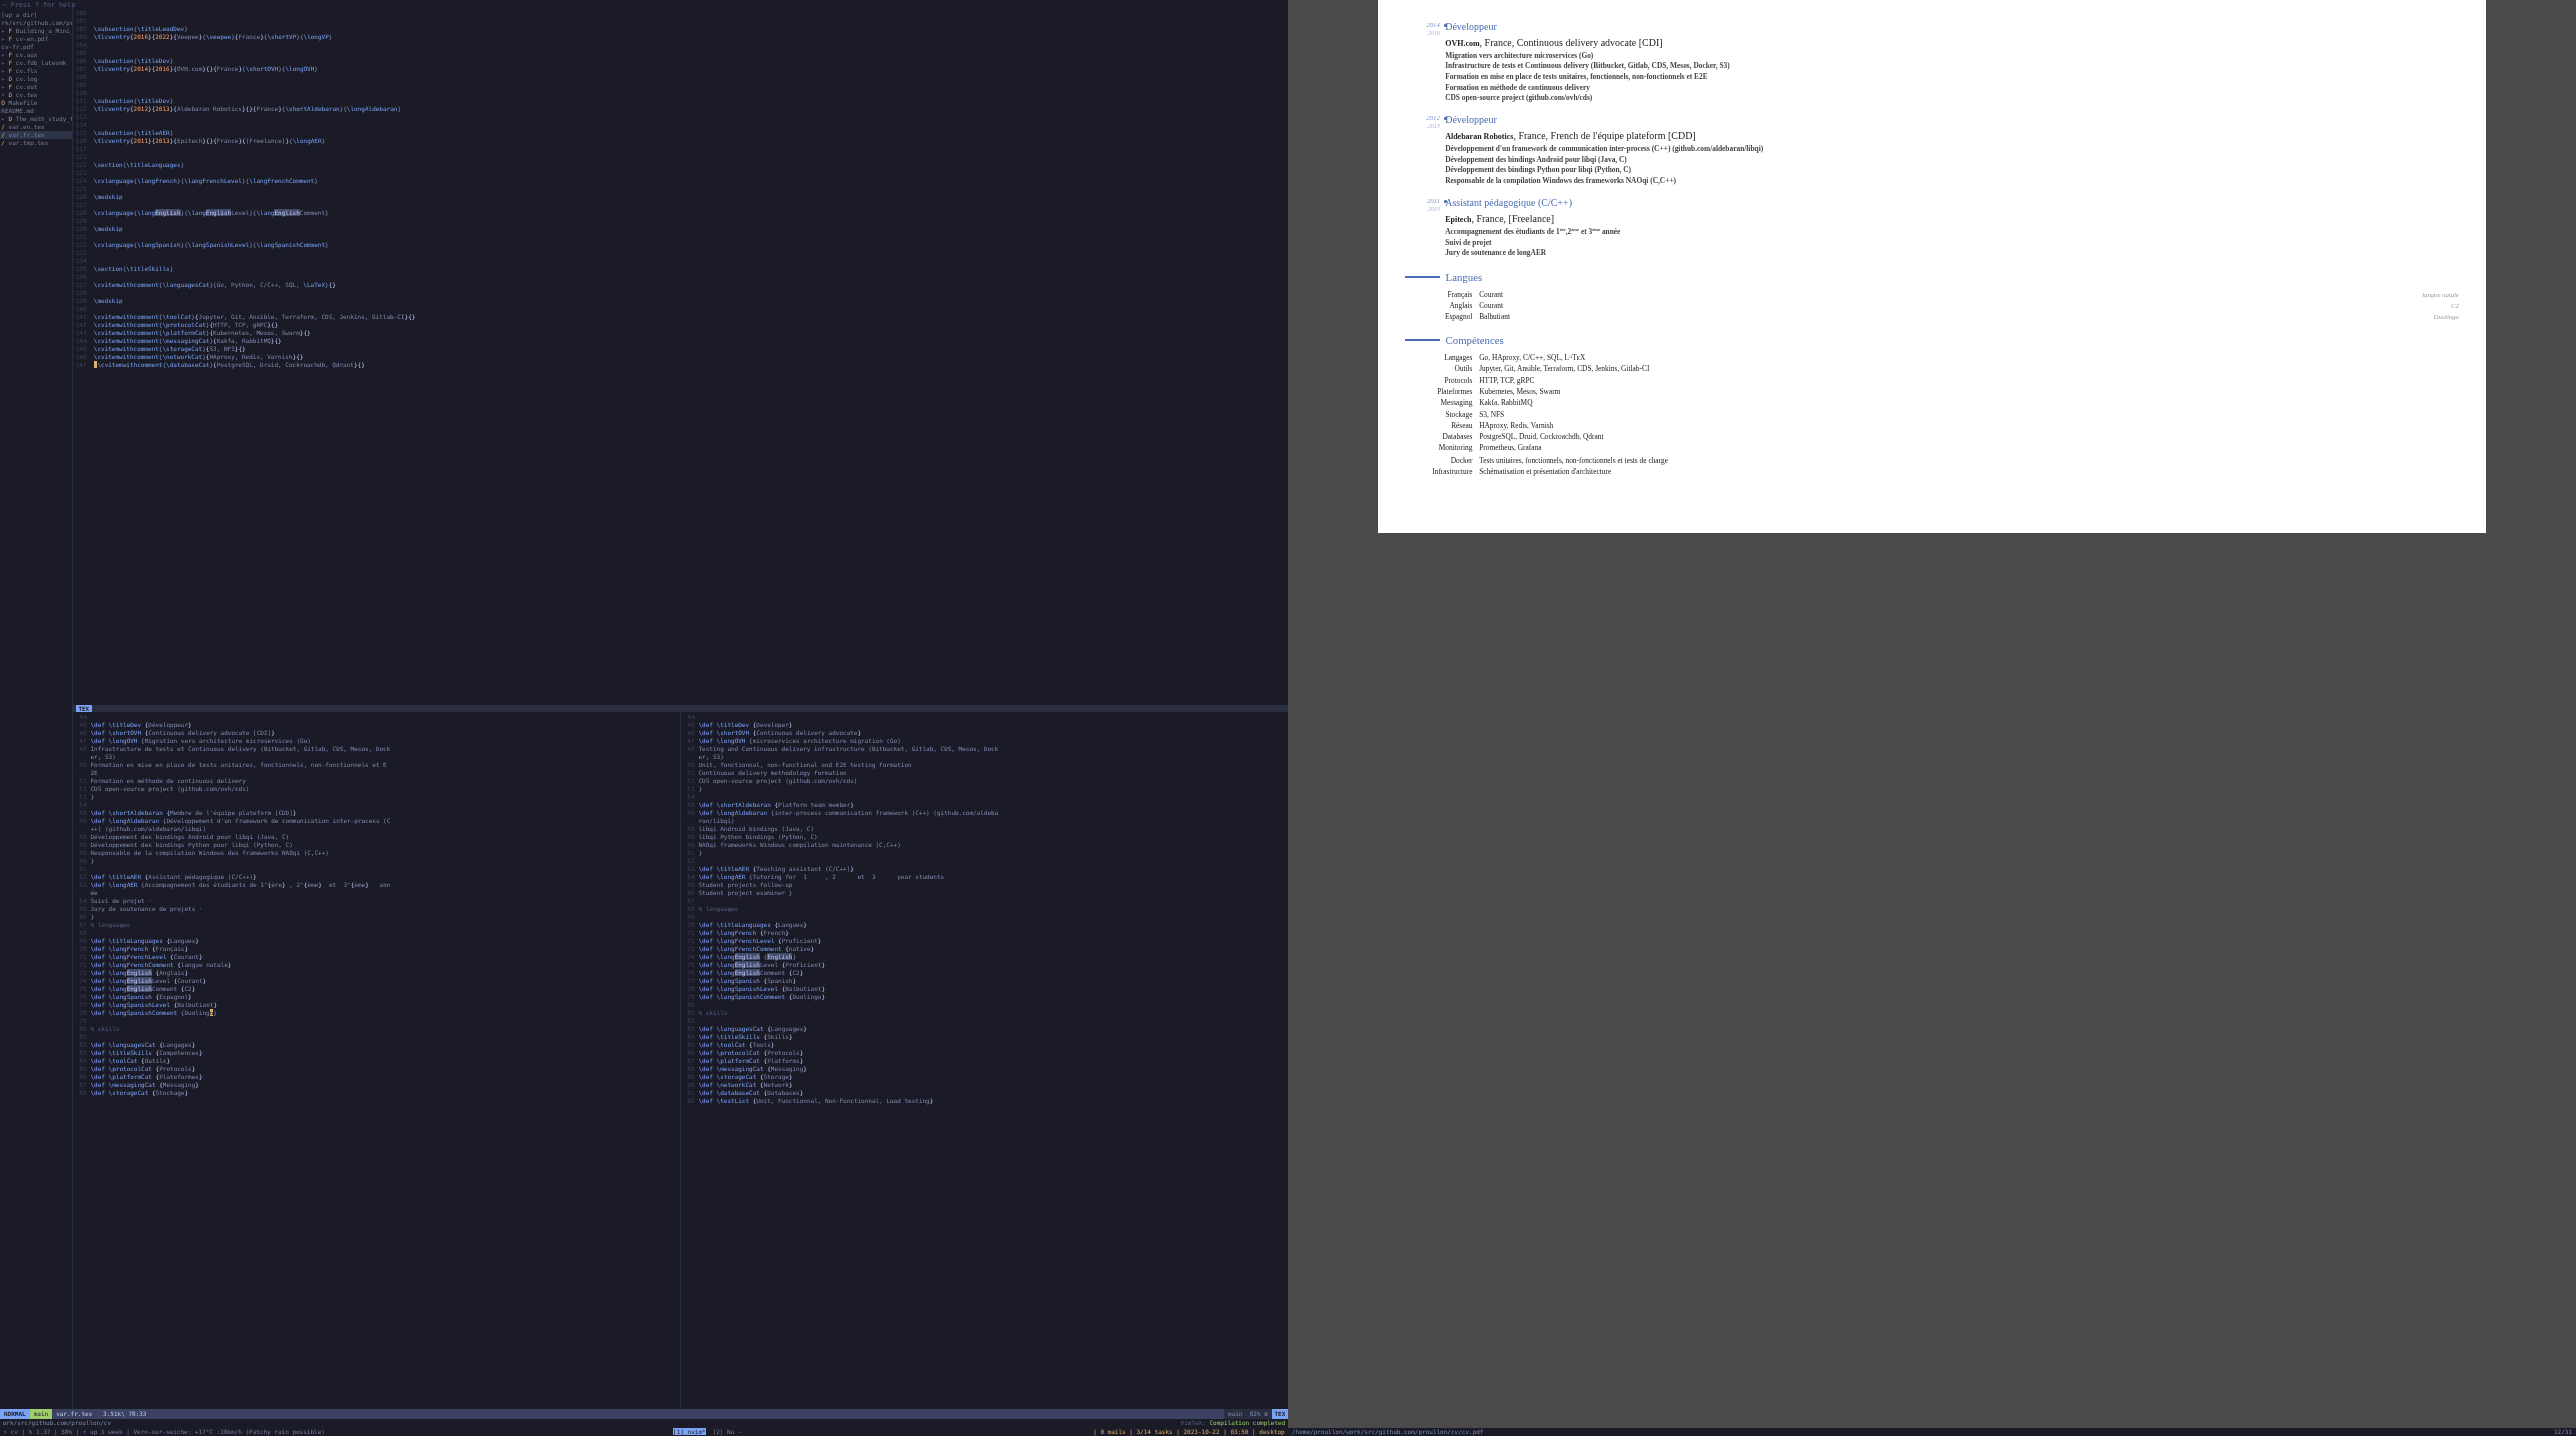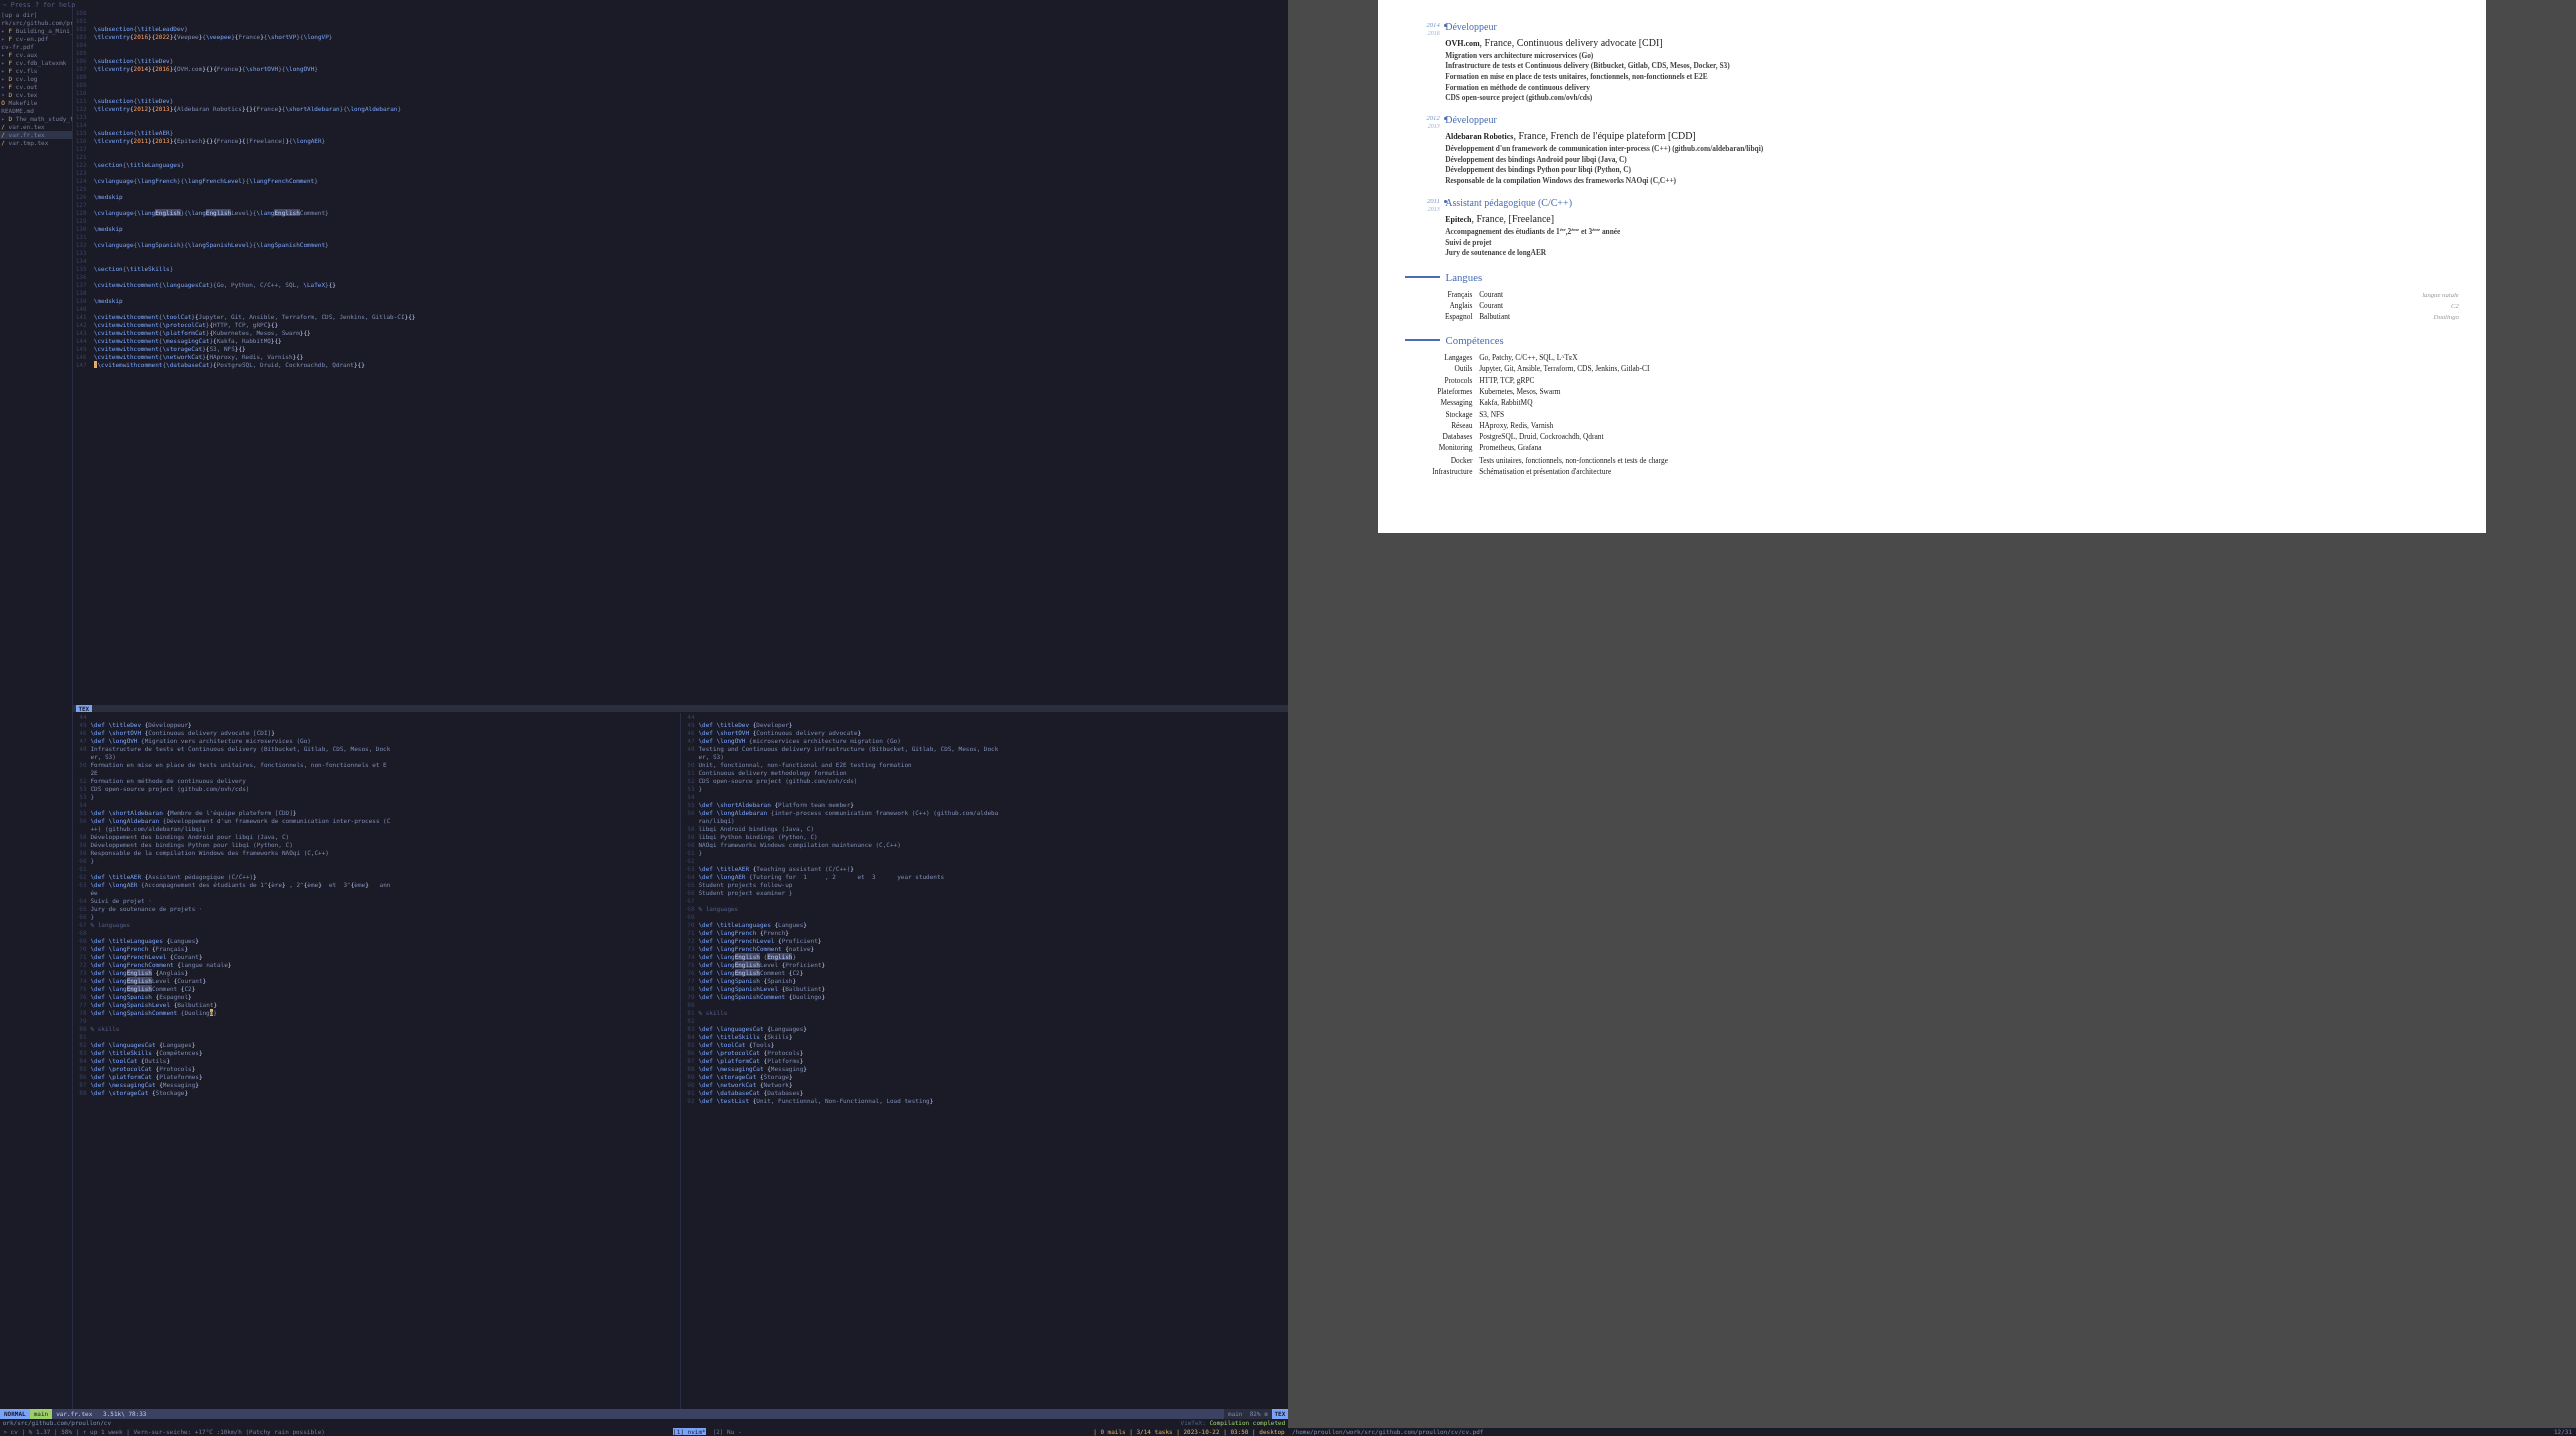--- a/index.html
+++ b/index.html
@@ -260,21 +260,21 @@
           </div>
         </div>
 
       <div class="sec-head">
         <div class="bar"></div>
           <div class="title">Compétences</div>
       </div>
       <div id="pdf-comp">
           <div class="kv-row">
     <div class="k">Langages</div>
-            <div class="v">Go, Patchy, C/C++, SQL, LᴬTᴇX</div>
+            <div class="v">Go, HAproxy, C/C++, SQL, LᴬTᴇX</div>
           </div>
           <div class="kv-row">
     <div class="k">Outils</div>
             <div class="v">Jupyter, Git, Ansible, Terraform, CDS, Jenkins, Gitlab-CI</div>
           </div>
           <div class="kv-row">
     <div class="k">Protocols</div>
             <div class="v">HTTP, TCP, gRPC</div>
           </div>
           <div class="kv-row">

